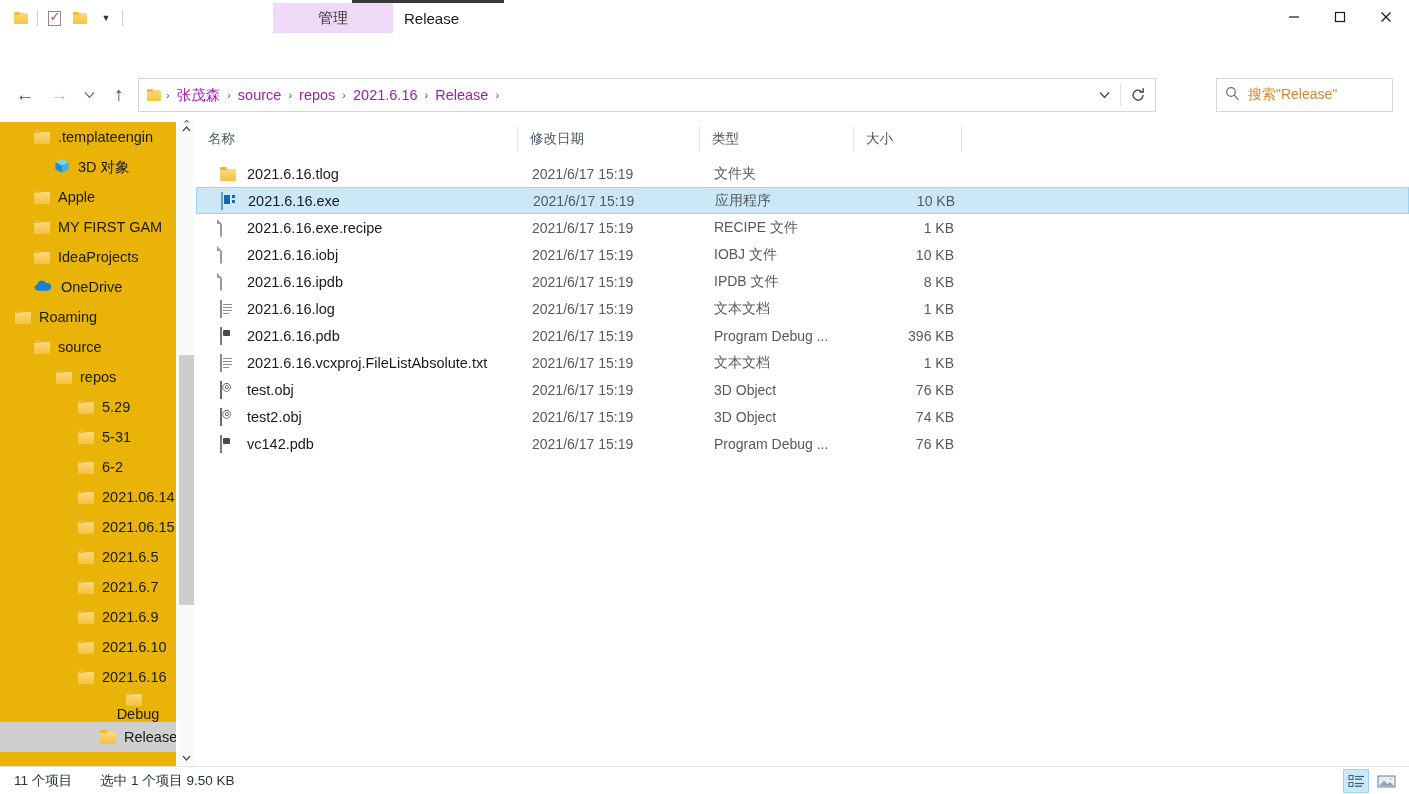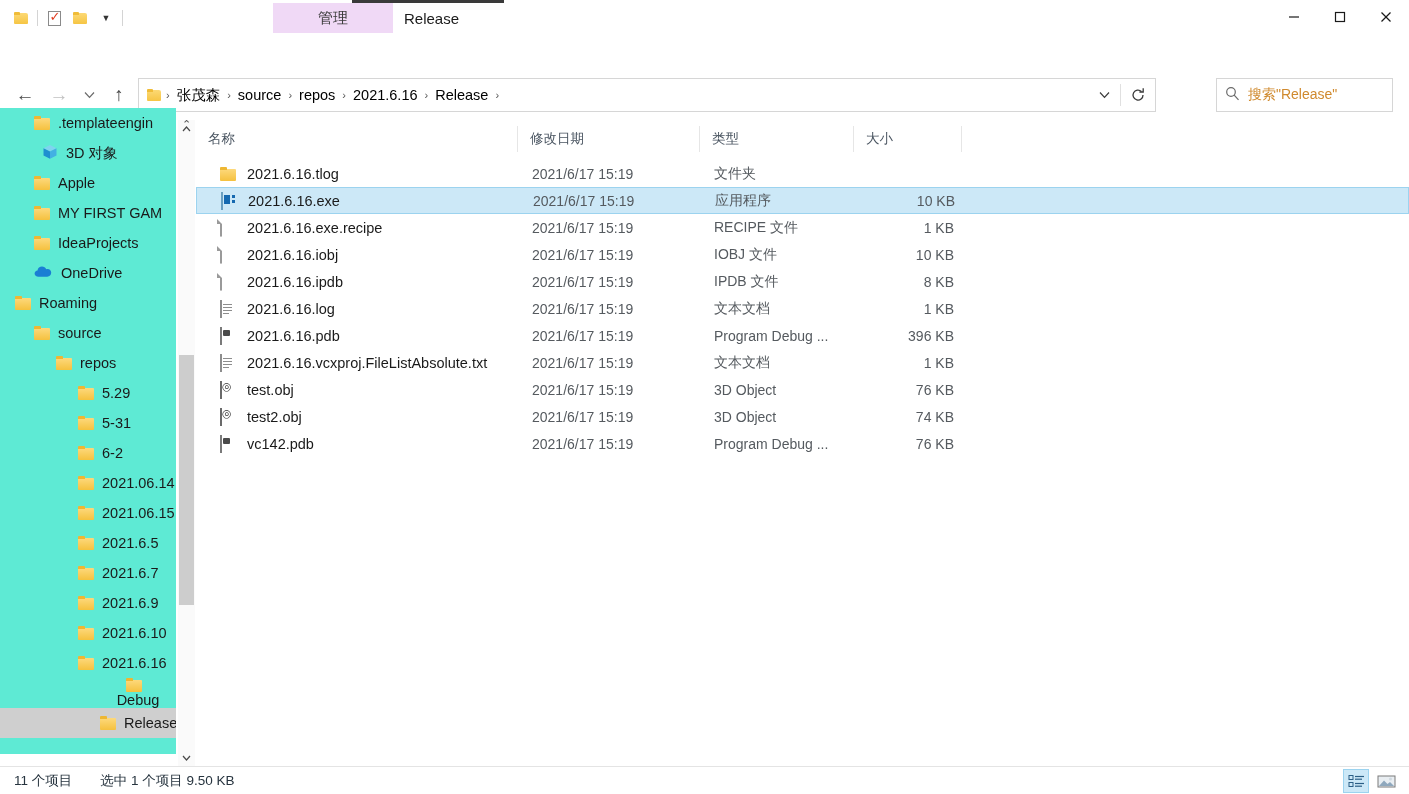--- a/index.html
+++ b/index.html
@@ -80,37 +80,37 @@
   .addrrow { position:absolute; top:71px; left:0; width:1409px; height:48px; background:#fff; }
   .nav { position:absolute; left:8px; top:8px; display:flex; align-items:center; height:32px; }
   .nav-btn { width:34px; height:32px; display:flex; align-items:center; justify-content:center; font-size:19px; color:#4a4a4a; }
   .nav-btn.dim { color:#c0c0c0; }
   .nav-btn.small { width:26px; font-size:12px; }
   .addrbox {
     position:absolute; left:138px; top:78px; width:1018px; height:34px;
     border:1px solid #d6d6d6; background:#ffffff; display:flex; align-items:center;
   }
   .crumbs { display:flex; align-items:center; height:32px; padding-left:6px; flex:1; min-width:0; }
-  .crumb { font-size:14.5px; color:#000000; padding:0 6px; white-space:nowrap; }
+  .crumb { font-size:14.5px; color:#a21caf; padding:0 6px; white-space:nowrap; }
   .crumb-sep { font-size:11px; color:#555; padding:0 1px; }
   .addr-ico { margin:0 4px 0 2px; }
   .addr-right { display:flex; align-items:center; height:32px; }
   .addr-v { width:32px; height:32px; display:flex; align-items:center; justify-content:center; font-size:12px; color:#333; }
   .addr-divider { width:1px; height:22px; background:#e0e0e0; }
   .addr-refresh { width:34px; height:32px; display:flex; align-items:center; justify-content:center; color:#333; }
   .searchbox {
     position:absolute; left:1216px; top:78px; width:177px; height:34px;
     border:1px solid #d6d6d6; background:#fff; display:flex; align-items:center; padding-left:8px;
   }
   .search-ph { font-size:14px; color:#d08a2e; margin-left:8px; white-space:nowrap; }
 
   
   .sidebar {
-    position:absolute; left:0; top:108px; width:176px; height:646px;
-    background:#5eead4; overflow:hidden;
+    position:absolute; left:0; top:122px; width:176px; height:646px;
+    background:#eab308; overflow:hidden;
   }
   .tree-item {
     position:relative; height:30px; display:flex; align-items:center;
     font-size:14.5px; color:#1a1a1a; white-space:nowrap;
   }
   .tree-item.sel { background:#cfcfcf; }
   .tree-ico { flex:0 0 auto; margin-right:8px; display:flex; align-items:center; }
   .f-ico { width:16px; height:14px; position:relative; display:block; }
   .f-ico:before {
     content:""; position:absolute; left:0; top:2px; width:16px; height:12px;
@@ -291,21 +291,21 @@
 
   <div class="sidebar">
       <div class="tree-item" style="padding-left: 34px;">
         <span class="tree-ico">
           <span>
             <span class="f-ico"></span>
           </span>
         </span>
         <span>.templateengin</span>
       </div>
-      <div class="tree-item" style="padding-left: 42px;">
+      <div class="tree-item" style="padding-left: 54px;">
         <span class="tree-ico">
           <span><svg width="16" height="16" viewBox="0 0 16 16">
               <path d="M8 1 L14.5 4.3 L8 7.6 L1.5 4.3 Z" fill="#7fd4ef"></path>
               <path d="M1.5 4.3 L8 7.6 L8 14.8 L1.5 11.5 Z" fill="#1e8fd0"></path>
               <path d="M14.5 4.3 L8 7.6 L8 14.8 L14.5 11.5 Z" fill="#43b0e3"></path>
             </svg></span>
         </span>
         <span>3D 对象</span>
       </div>
       <div class="tree-item" style="padding-left: 34px;">

